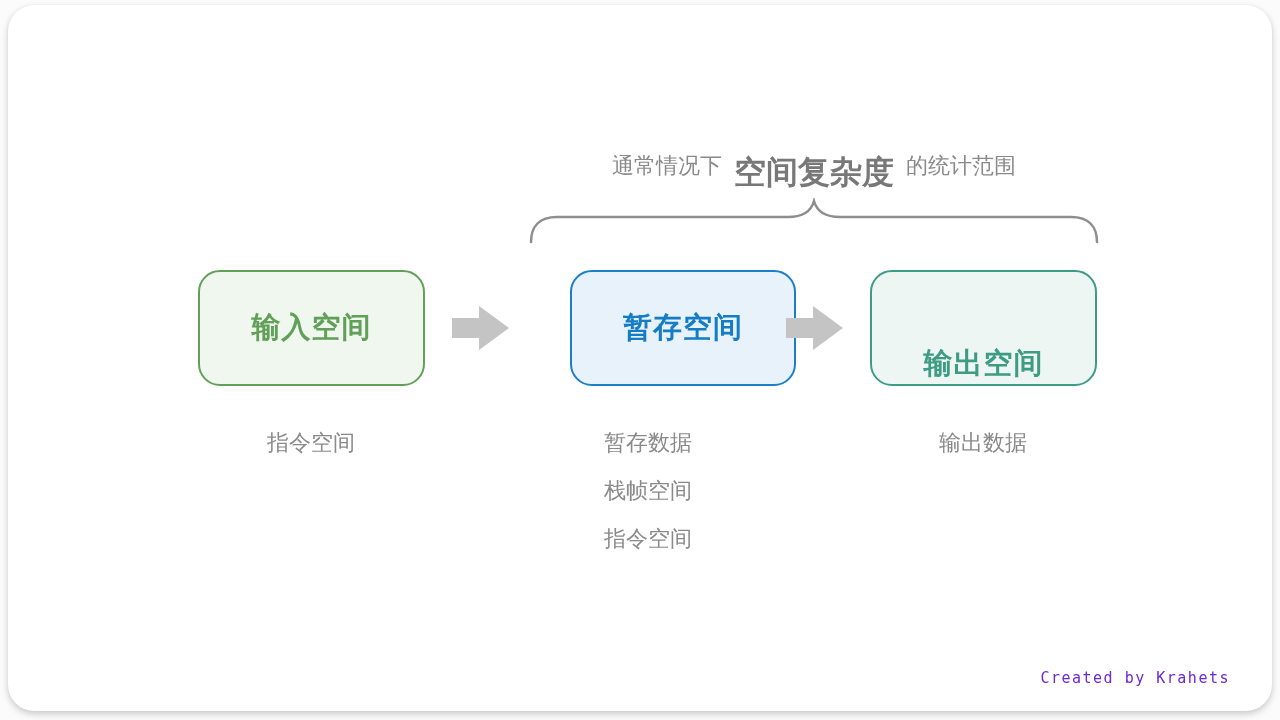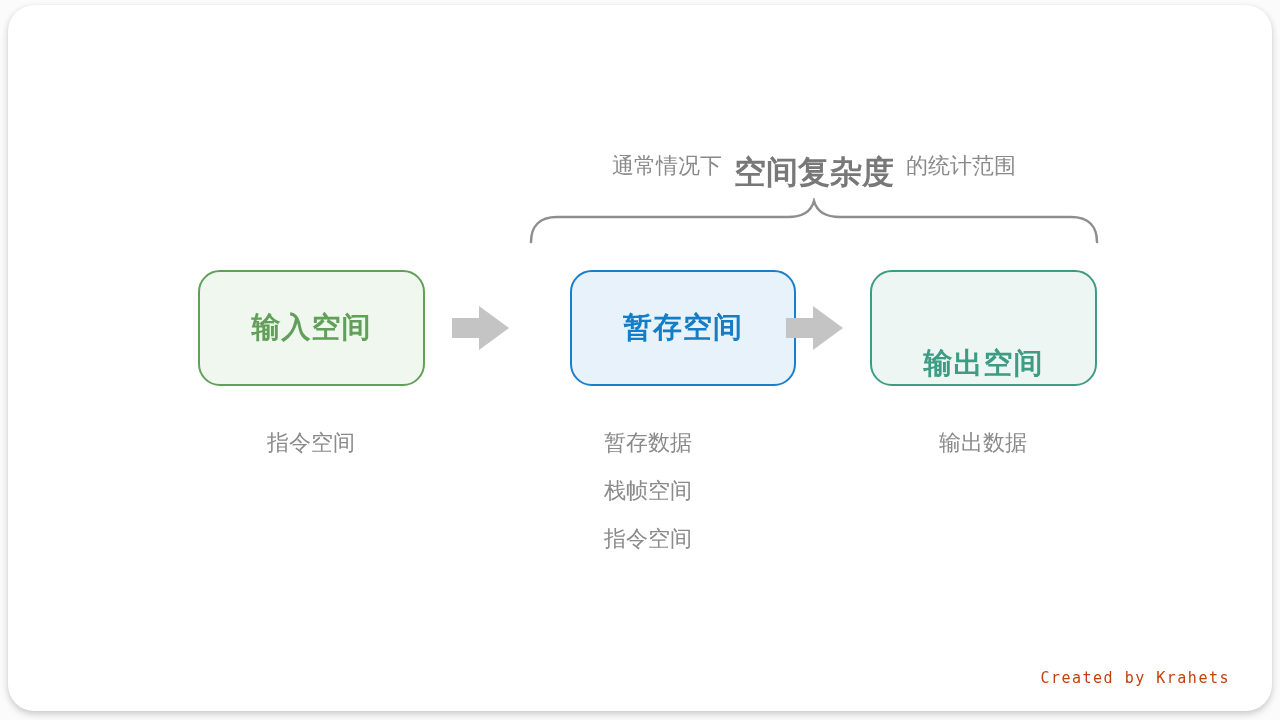--- a/index.html
+++ b/index.html
@@ -67,21 +67,21 @@
   .sub-0 { left: 173px; top: 414px; }
   .sub-1 { left: 510px; top: 414px; }
   .sub-2 { left: 845px; top: 414px; }
   .sublabel div { height: 48px; }
   .watermark {
     position: absolute;
     right: 42px; bottom: 24px;
     font-family: "DejaVu Sans Mono", "Liberation Mono", monospace;
     font-size: 15px;
     letter-spacing: 1.5px;
-    color: #c2410c;
+    color: #6d28d9;
   }
 </style>
 </head>
 <body>
 
 <div class="card">
 
   <div class="title">
     <span class="t-normal">通常情况下</span>
     <span class="t-bold">空间复杂度</span>

